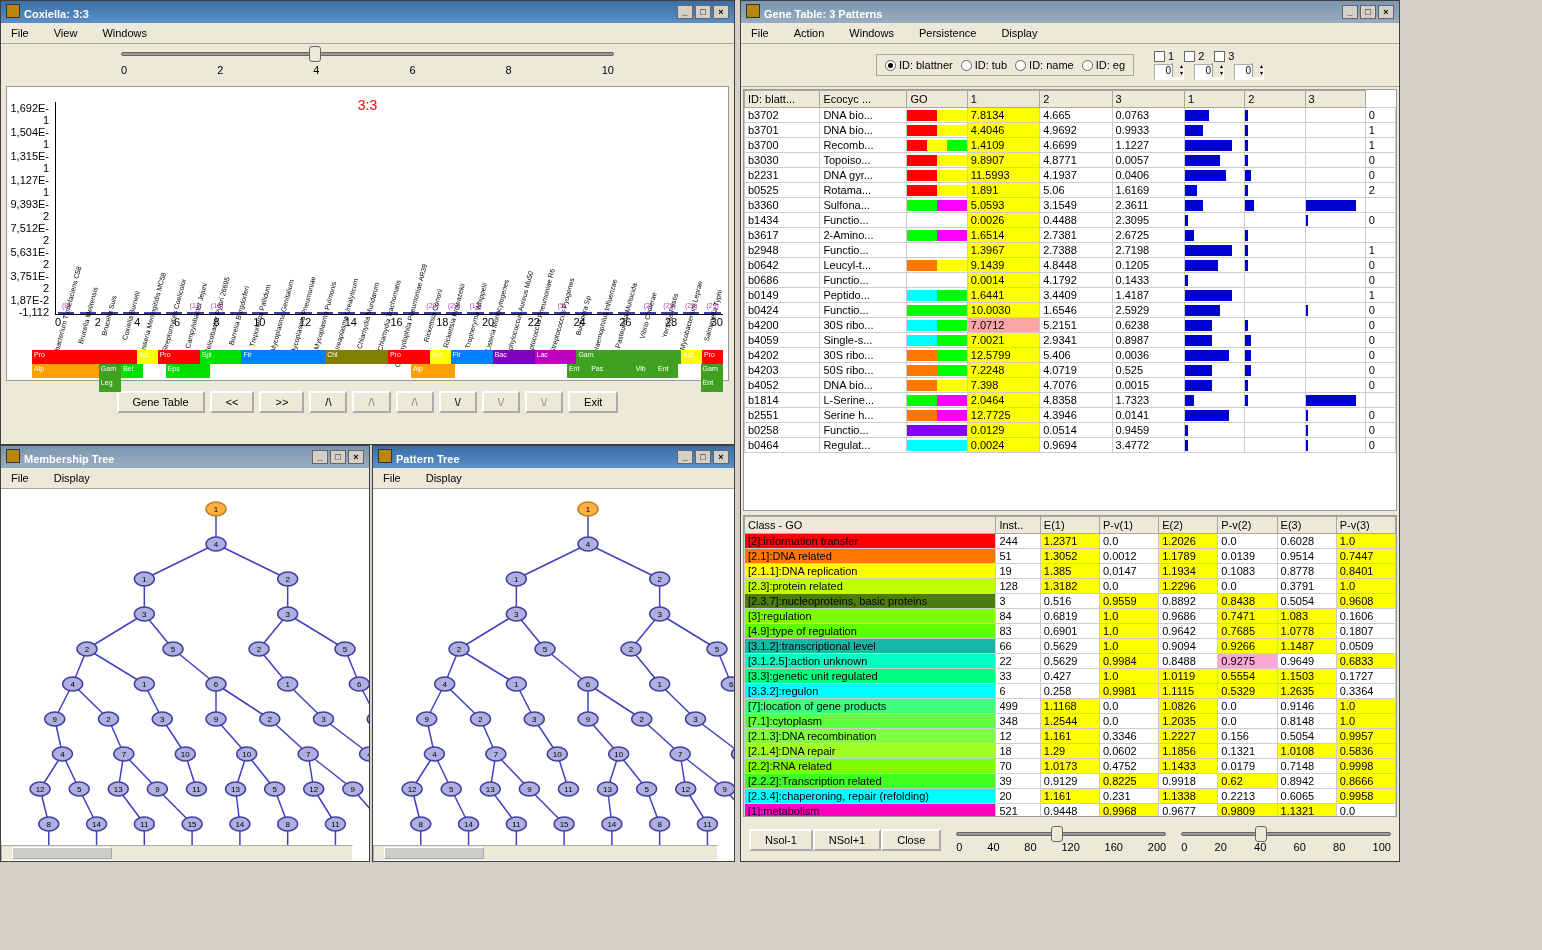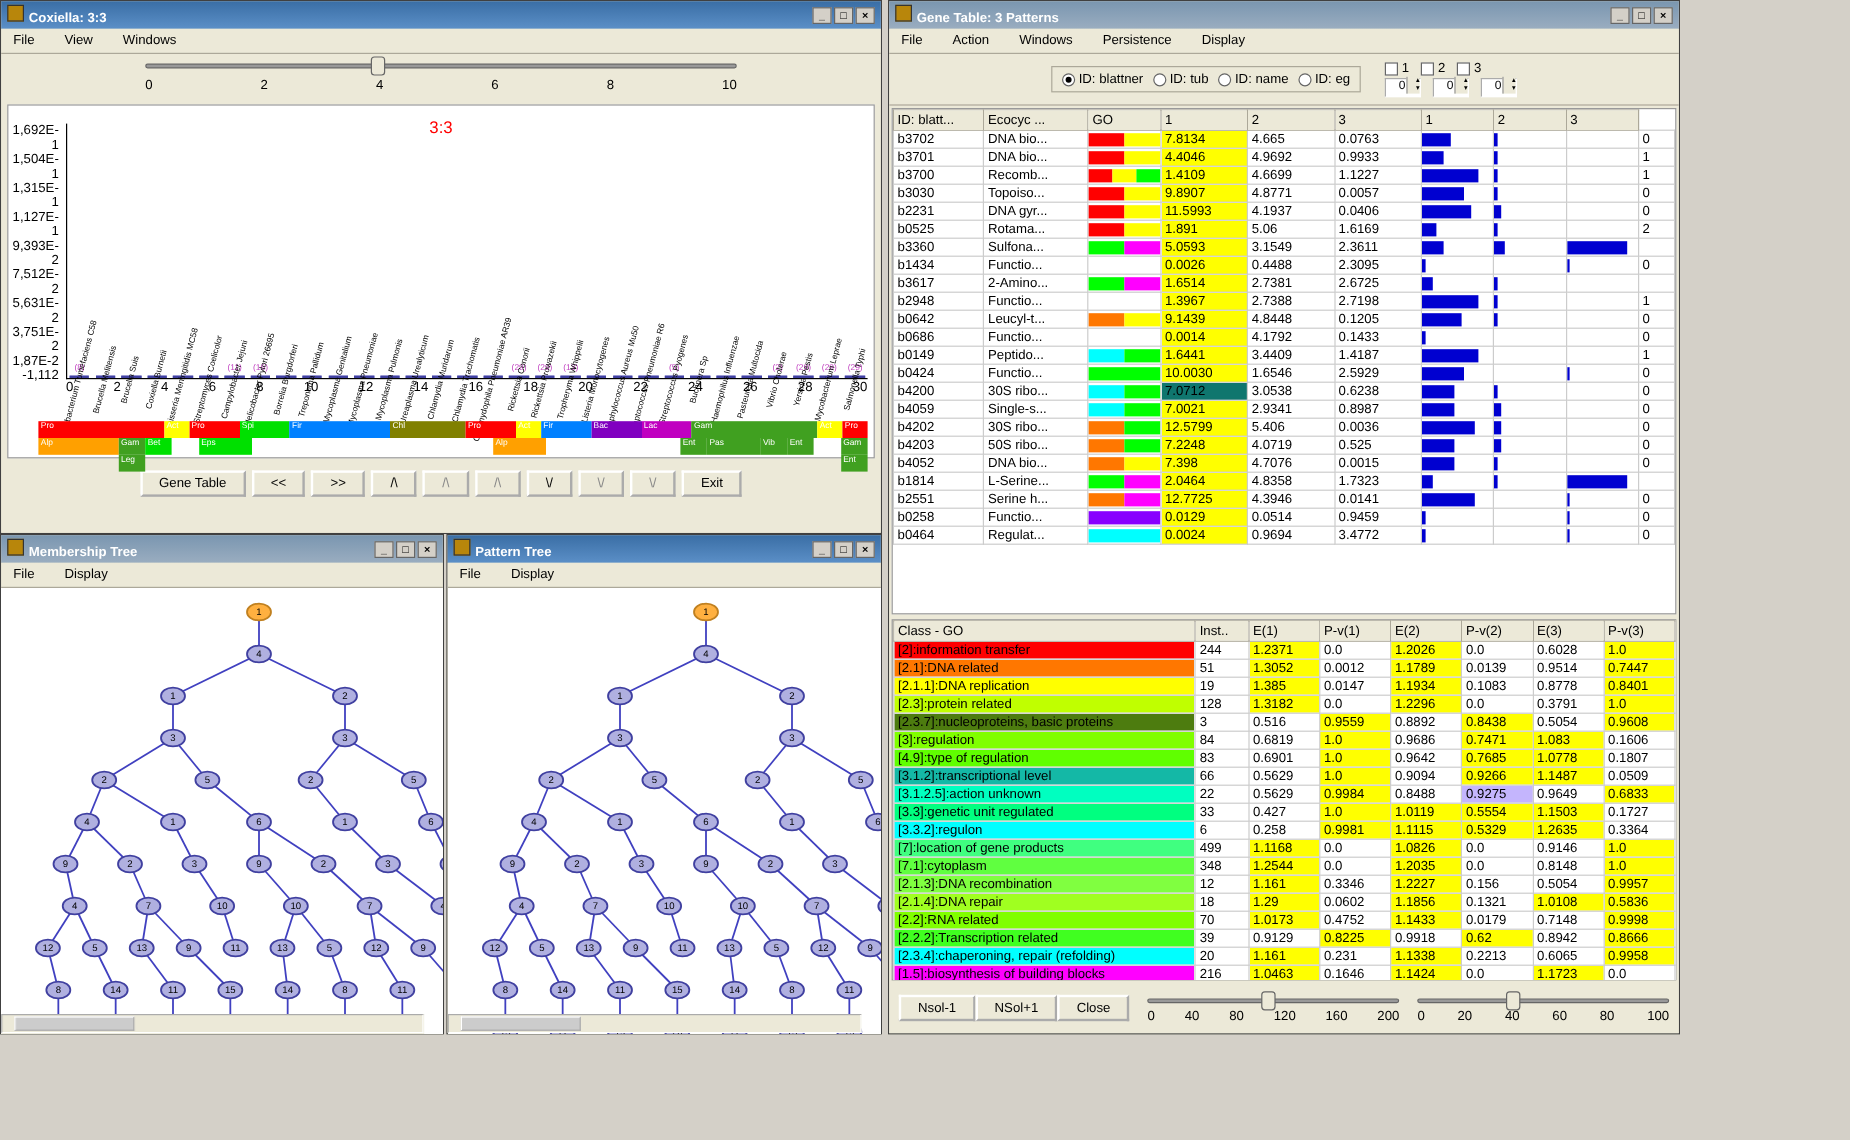--- a/index.html
+++ b/index.html
@@ -1121,22 +1121,22 @@
             </tr>
             <tr>
     <td>b4200</td>
               <td>30S ribo...</td>
               <td class="bar-cell">
                 <div style="display:flex;height:11px">
                   <div style="flex:1;background:#00ffff"></div>
                   <div style="flex:1;background:#00ff00"></div>
                 </div>
               </td>
-    <td style="background:#0f766e">7.0712</td>
-              <td>3.0538</td>
+    <td style="background:#fca5a5">7.0712</td>
+              <td>5.2151</td>
               <td>0.6238</td>
     <td class="bar-cell">
                 <div class="blue-bar" style="width:45%"></div>
               </td>
     <td class="bar-cell">
                 <div class="blue-bar" style="width:5%"></div>
               </td>
     <td class="bar-cell">
                 <div class="blue-bar" style="width:0%"></div>
               </td>
@@ -1421,21 +1421,21 @@
               <td style="background:#ffff00">0.9266</td>
               <td style="background:#ffff00">1.1487</td>
               <td style="">0.0509</td>
             </tr>
             <tr>
     <td class="go-class-cell" style="background:#00ffc0">[3.1.2.5]:action unknown</td>
     <td style="">22</td>
               <td style="">0.5629</td>
               <td style="background:#ffff00">0.9984</td>
               <td style="">0.8488</td>
-              <td style="background:#c4b5fd">0.9275</td>
+              <td style="background:#f9a8d4">0.9275</td>
               <td style="">0.9649</td>
               <td style="background:#ffff00">0.6833</td>
             </tr>
             <tr>
     <td class="go-class-cell" style="background:#00ff80">[3.3]:genetic unit regulated</td>
     <td style="">33</td>
               <td style="">0.427</td>
               <td style="background:#ffff00">1.0</td>
               <td style="background:#ffff00">1.0119</td>
               <td style="background:#ffff00">0.5554</td>
@@ -1516,20 +1516,30 @@
     <td class="go-class-cell" style="background:#00ffff">[2.3.4]:chaperoning, repair (refolding)</td>
     <td style="">20</td>
               <td style="background:#ffff00">1.161</td>
               <td style="">0.231</td>
               <td style="background:#ffff00">1.1338</td>
               <td style="">0.2213</td>
               <td style="">0.6065</td>
               <td style="background:#ffff00">0.9958</td>
             </tr>
             <tr>
+    <td class="go-class-cell" style="background:#ff00c0">[1]:metabolism</td>
+    <td style="">521</td>
+              <td style="">0.9448</td>
+              <td style="background:#ffff00">0.9968</td>
+              <td style="">0.9677</td>
+              <td style="background:#ffff00">0.9809</td>
+              <td style="background:#ffff00">1.1321</td>
+              <td style="">0.0</td>
+            </tr>
+            <tr>
     <td class="go-class-cell" style="background:#ff00ff">[1.5]:biosynthesis of building blocks</td>
     <td style="">216</td>
               <td style="background:#ffff00">1.0463</td>
               <td style="">0.1646</td>
               <td style="background:#ffff00">1.1424</td>
               <td style="">0.0</td>
               <td style="background:#ffff00">1.1723</td>
               <td style="">0.0</td>
             </tr>
             <tr>

